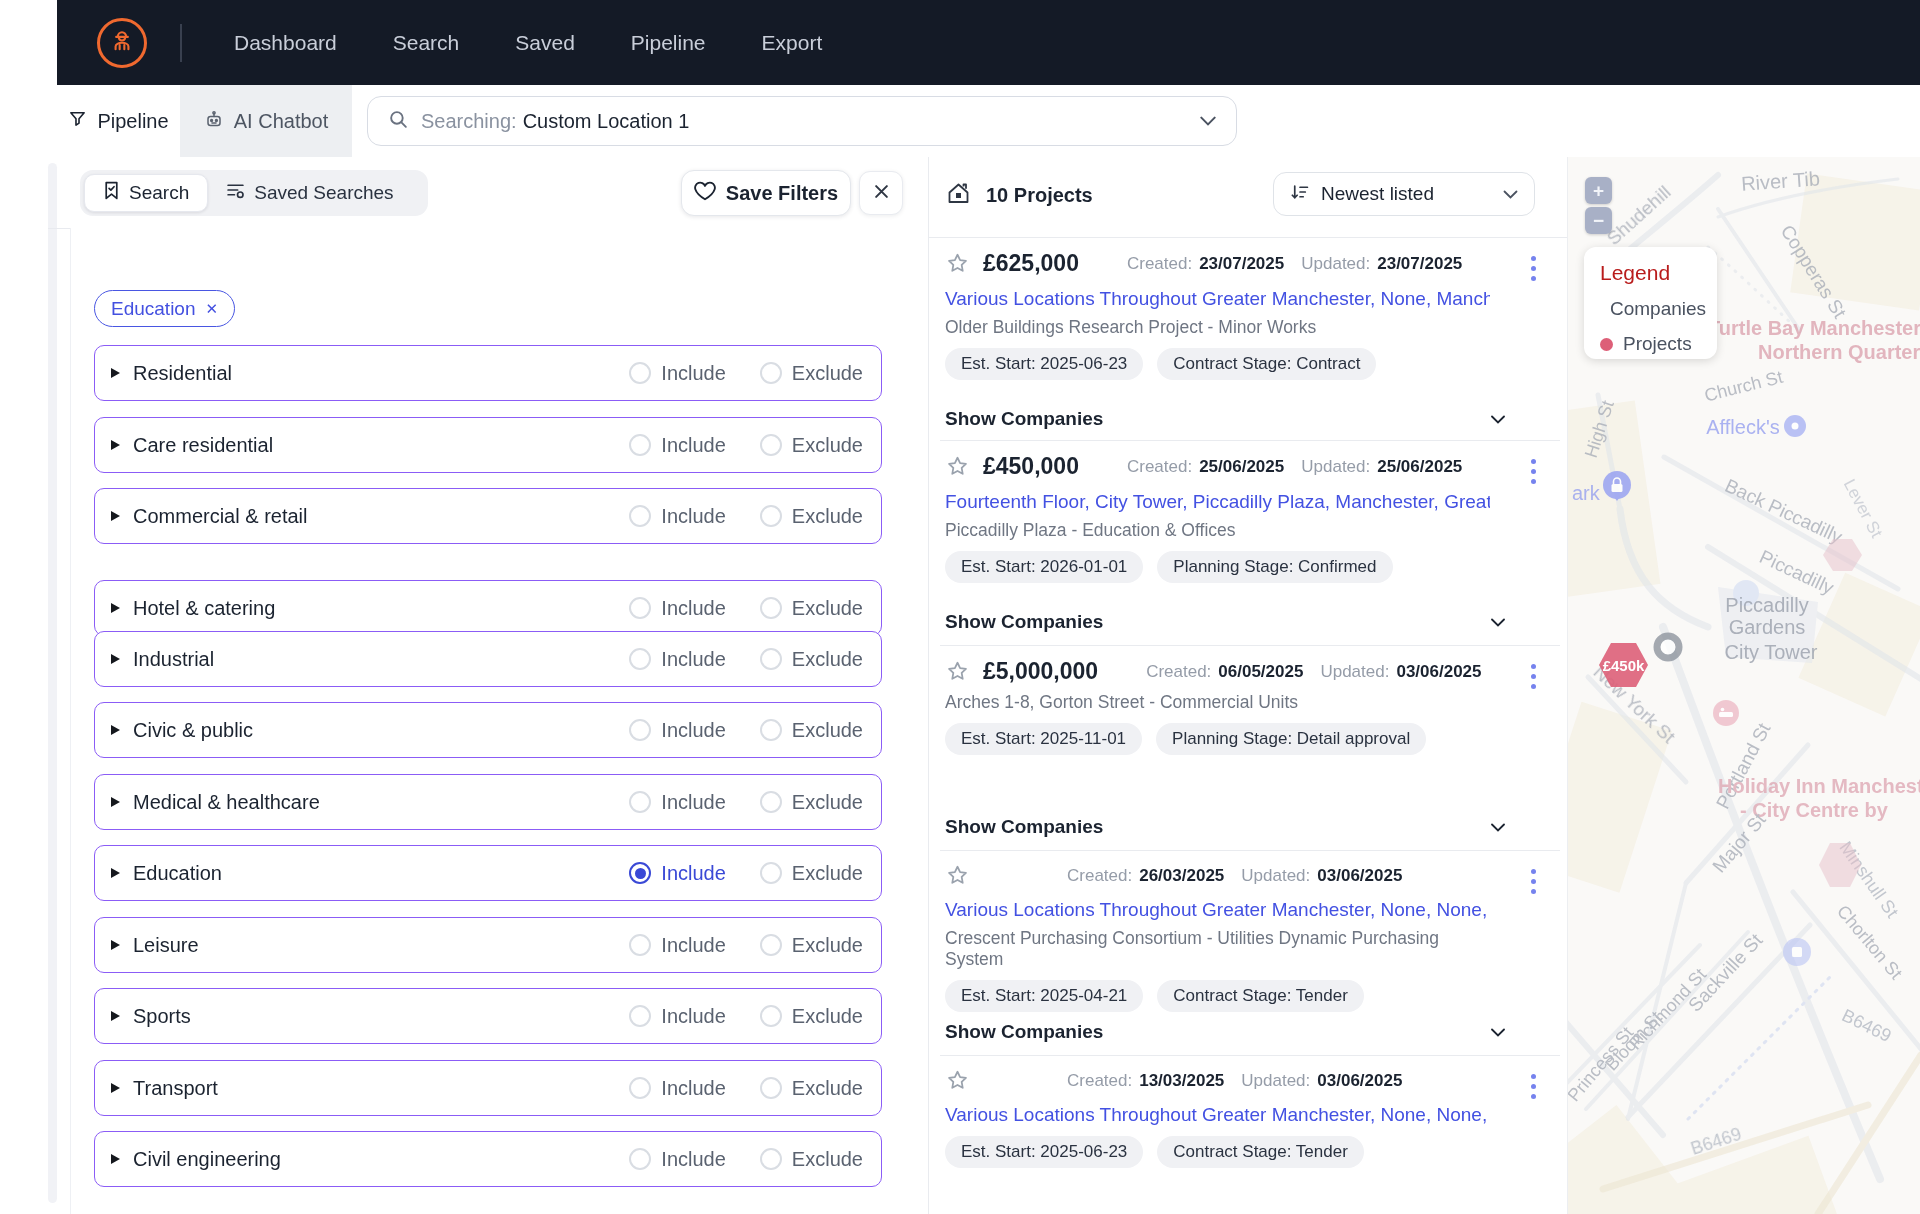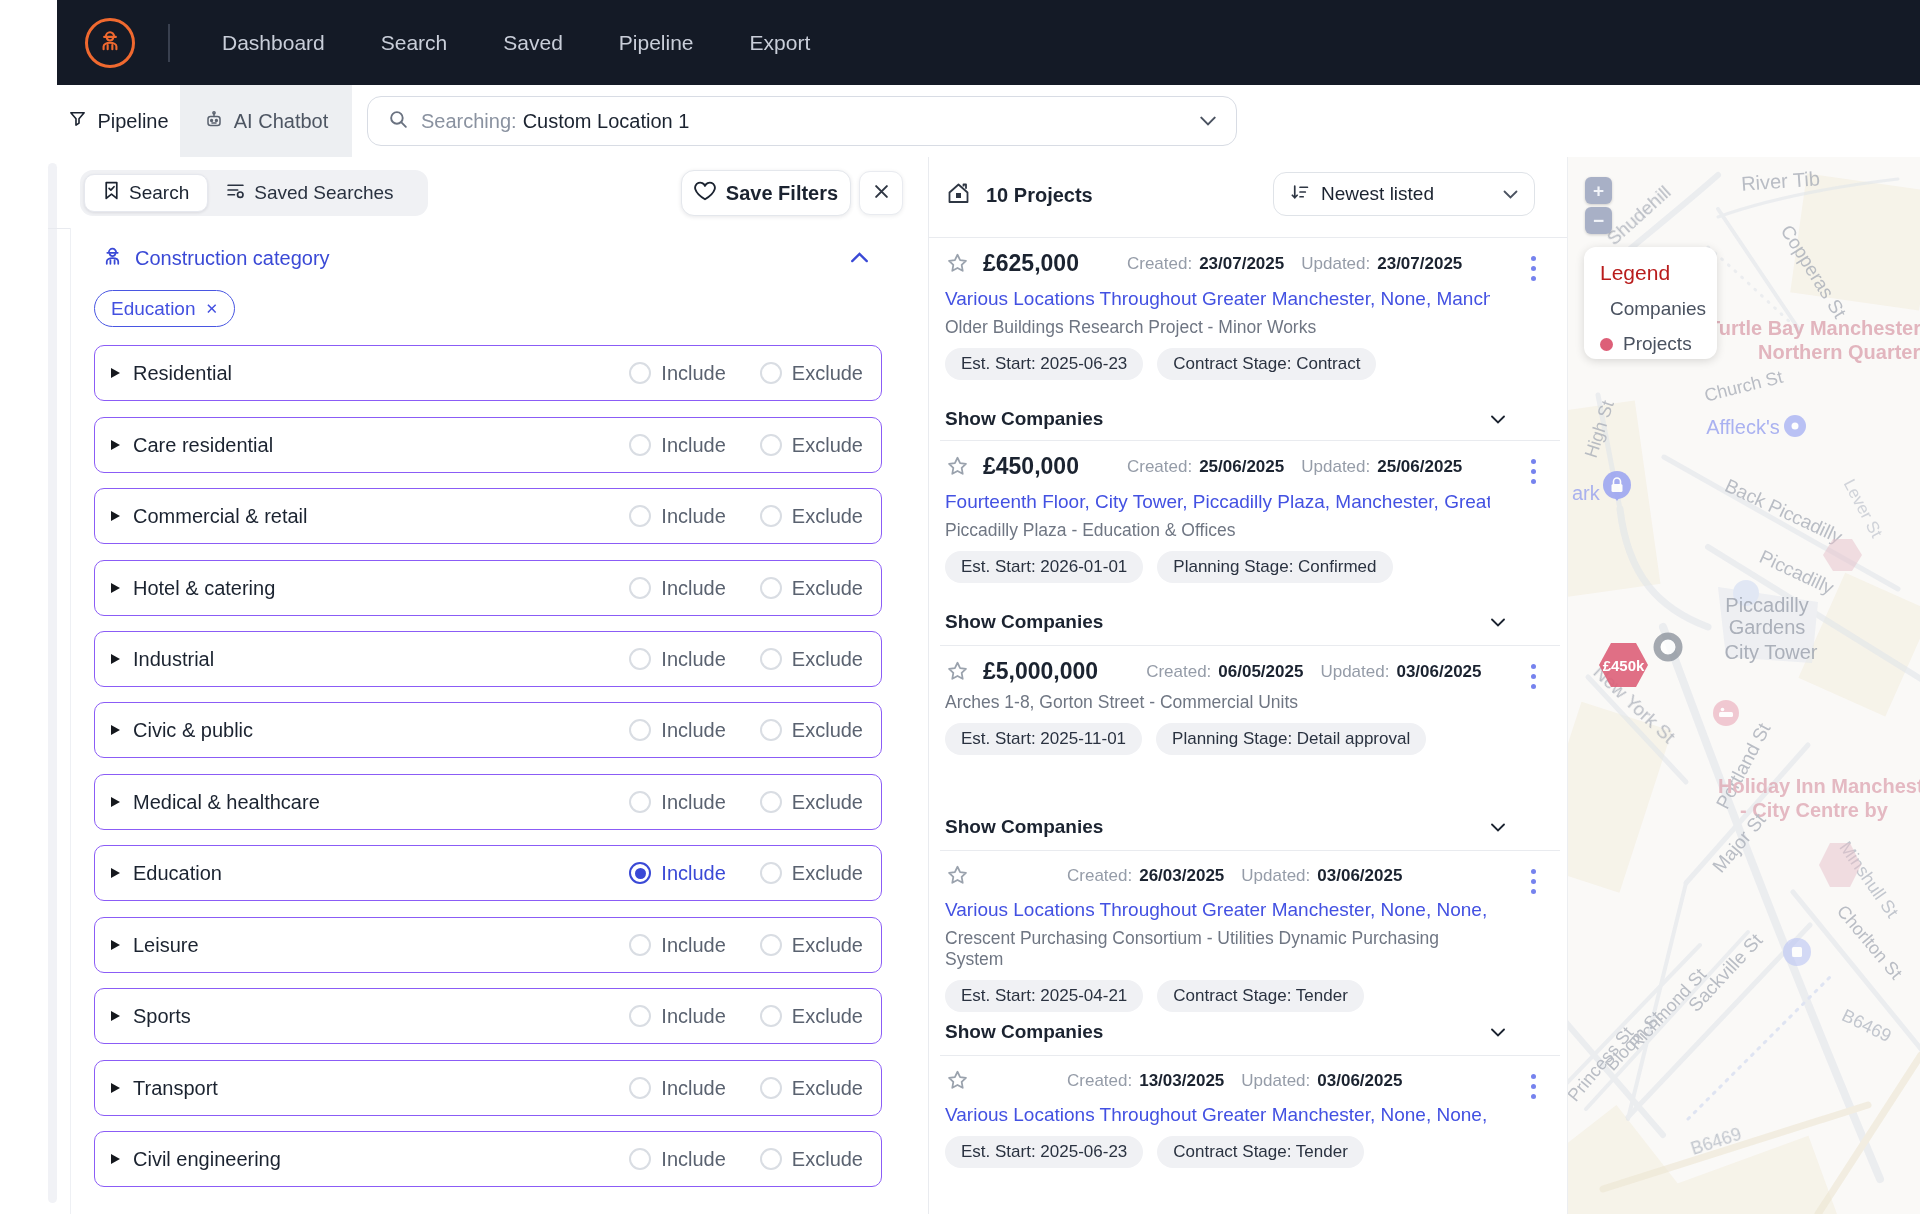--- a/index.html
+++ b/index.html
@@ -1,21 +1,21 @@
 <!DOCTYPE html>
 <html><head>
 <meta charset="utf-8">
 <style>
   * { margin:0; padding:0; box-sizing:border-box; }
   html,body { background:#fff; }
   body { font-family:"Liberation Sans", sans-serif; }
   #page { position:relative; width:1920px; height:1214px; background:#fff; overflow:hidden; }
 
   
-  .topnav { position:absolute; left:57px; top:0; width:1863px; height:85px; background:#141a26; display:flex; align-items:center; }
+  .topnav { position:absolute; left:57px; top:0; width:1863px; height:85px; background:#141a26; display:flex; align-items:center;padding-left:12px; }
   .logo-ring { margin-left:28px; width:50px; height:50px; border:3px solid #f0692f; border-radius:50%; display:flex; align-items:center; justify-content:center; flex:0 0 auto; }
   .nav-divider { width:2px; height:38px; background:#39404f; margin-left:33px; }
   .nav-links { display:flex; gap:56px; margin-left:52px; }
   .nav-link { color:#c9ced9; font-size:21px; cursor:pointer; }
 
   
   .tabrow { position:absolute; left:57px; top:85px; width:1863px; height:72px; background:#fff; }
   .tab { position:absolute; top:0; height:72px; display:flex; align-items:center; justify-content:center; gap:10px; font-size:20px; }
   .tab-filters { left:0; width:123px; color:#1b2330; font-weight:500; background:#fff; }
   .tab-chatbot { left:123px; width:172px; color:#4d5562; background:#edeff2; }
@@ -189,37 +189,20 @@
       <svg width="15" height="15" viewBox="0 0 14 14" fill="none" stroke="#2e3643" stroke-width="1.9" stroke-linecap="round">
           <path d="M2 2l10 10M12 2L2 12"></path>
         </svg>
     </span>
   </div>
 
   <div class="scrolltrack"></div>
   <div class="panel-hline"></div>
   <div class="panel-vline"></div>
 
-  <div class="cat-head">
-    <span>
-      <svg width="25" height="25" viewBox="0 0 24 24" fill="none" stroke="#3a49d6" stroke-width="1.7" stroke-linecap="round">
-        <path d="M8.5 8a3.5 3.5 0 0 1 7 0"></path>
-          <path d="M7 8.5h10"></path>
-        <path d="M9.3 9.5a2.8 2.8 0 0 0 5.4 0"></path>
-        <path d="M6.5 19v-2.2c0-2 2.4-3.3 5.5-3.3s5.5 1.3 5.5 3.3V19"></path>
-        <path d="M10 15.5V19M14 15.5V19"></path>
-      </svg>
-    </span>
-    <span class="cat-title">Construction category</span>
-    <span class="cat-chevron">
-      <svg width="17" height="11" viewBox="0 0 14 9" fill="none" stroke="#3a49d6" stroke-width="1.9" stroke-linecap="round">
-          <polyline points="1,7.5 7,1.5 13,7.5"></polyline>
-        </svg>
-    </span>
-  </div>
   <div class="chip">
     <span>Education</span>
     <span class="x">✕</span>
   </div>
 
   <div class="frow" style="top:345px">
     <span class="caret"></span>
     <span class="flabel">Residential</span>
     <span class="ctrls">
         <span class="radio r-inc"></span>
@@ -244,21 +227,21 @@
     <span class="caret"></span>
     <span class="flabel">Commercial &amp; retail</span>
     <span class="ctrls">
         <span class="radio r-inc"></span>
         <span class="rlbl t-inc">Include</span>
         <span class="gap"></span>
         <span class="radio"></span>
         <span class="rlbl">Exclude</span>
       </span>
   </div>
-  <div class="frow" style="top:560px">
+  <div class="frow" style="top:580px">
     <span class="caret"></span>
     <span class="flabel">Hotel &amp; catering</span>
     <span class="ctrls">
         <span class="radio r-inc"></span>
         <span class="rlbl t-inc">Include</span>
         <span class="gap"></span>
         <span class="radio"></span>
         <span class="rlbl">Exclude</span>
       </span>
   </div>

